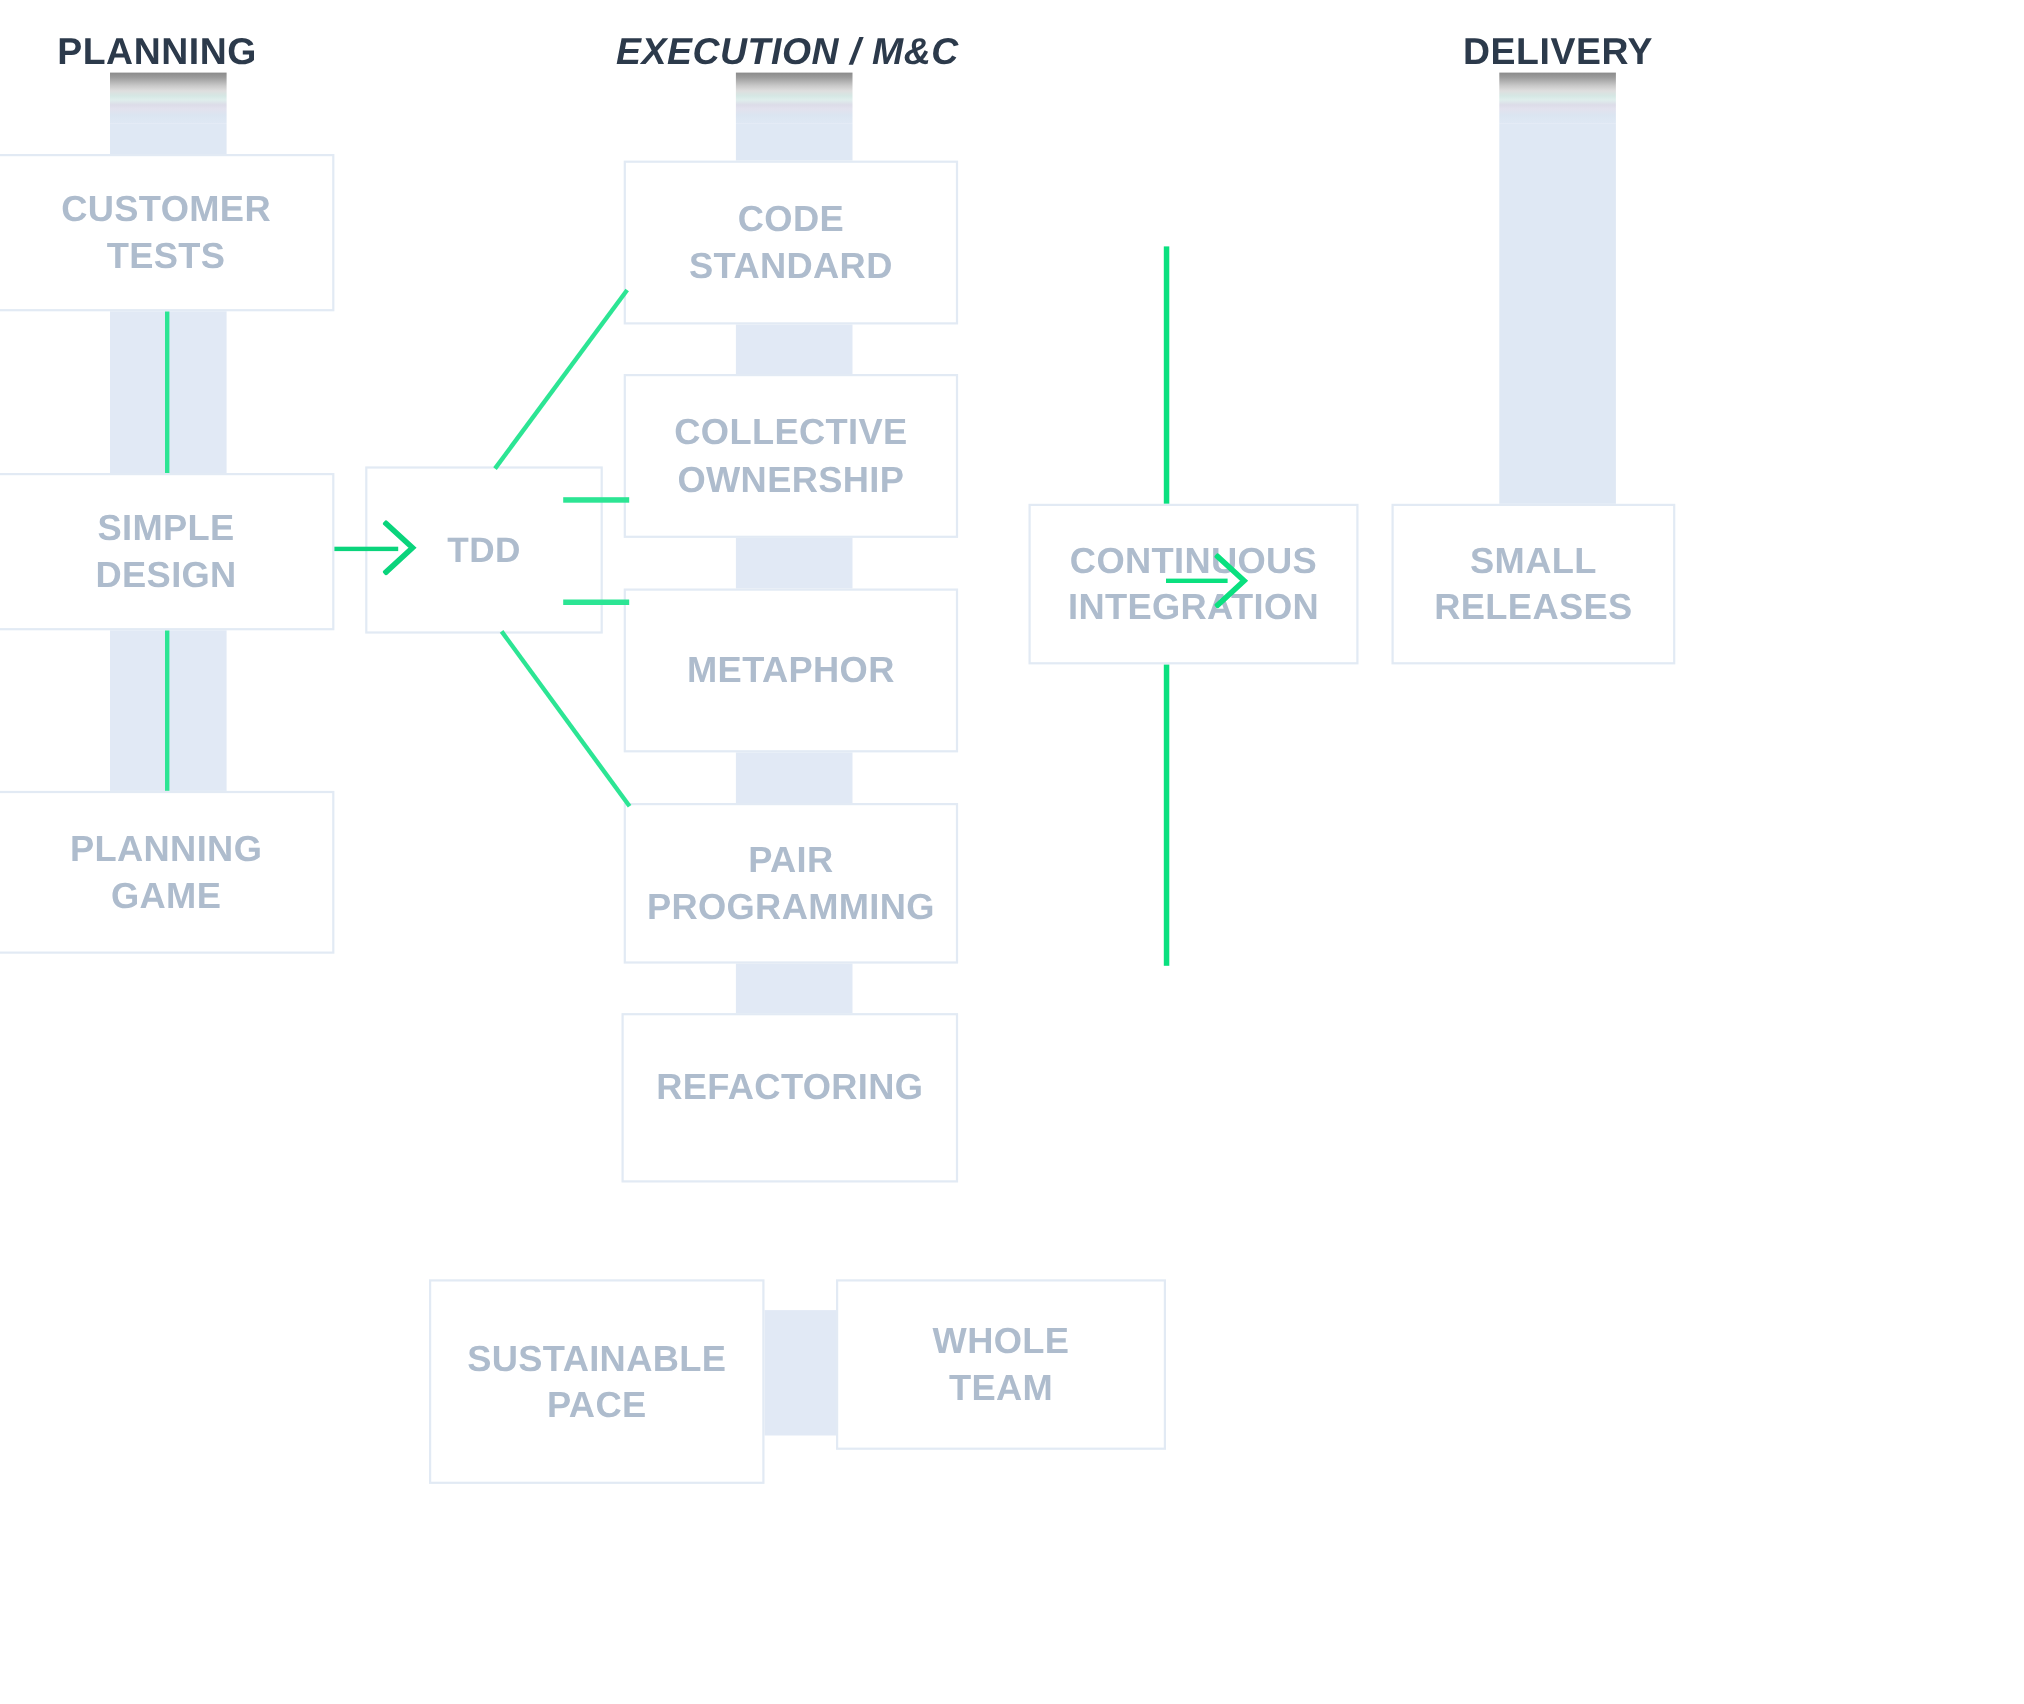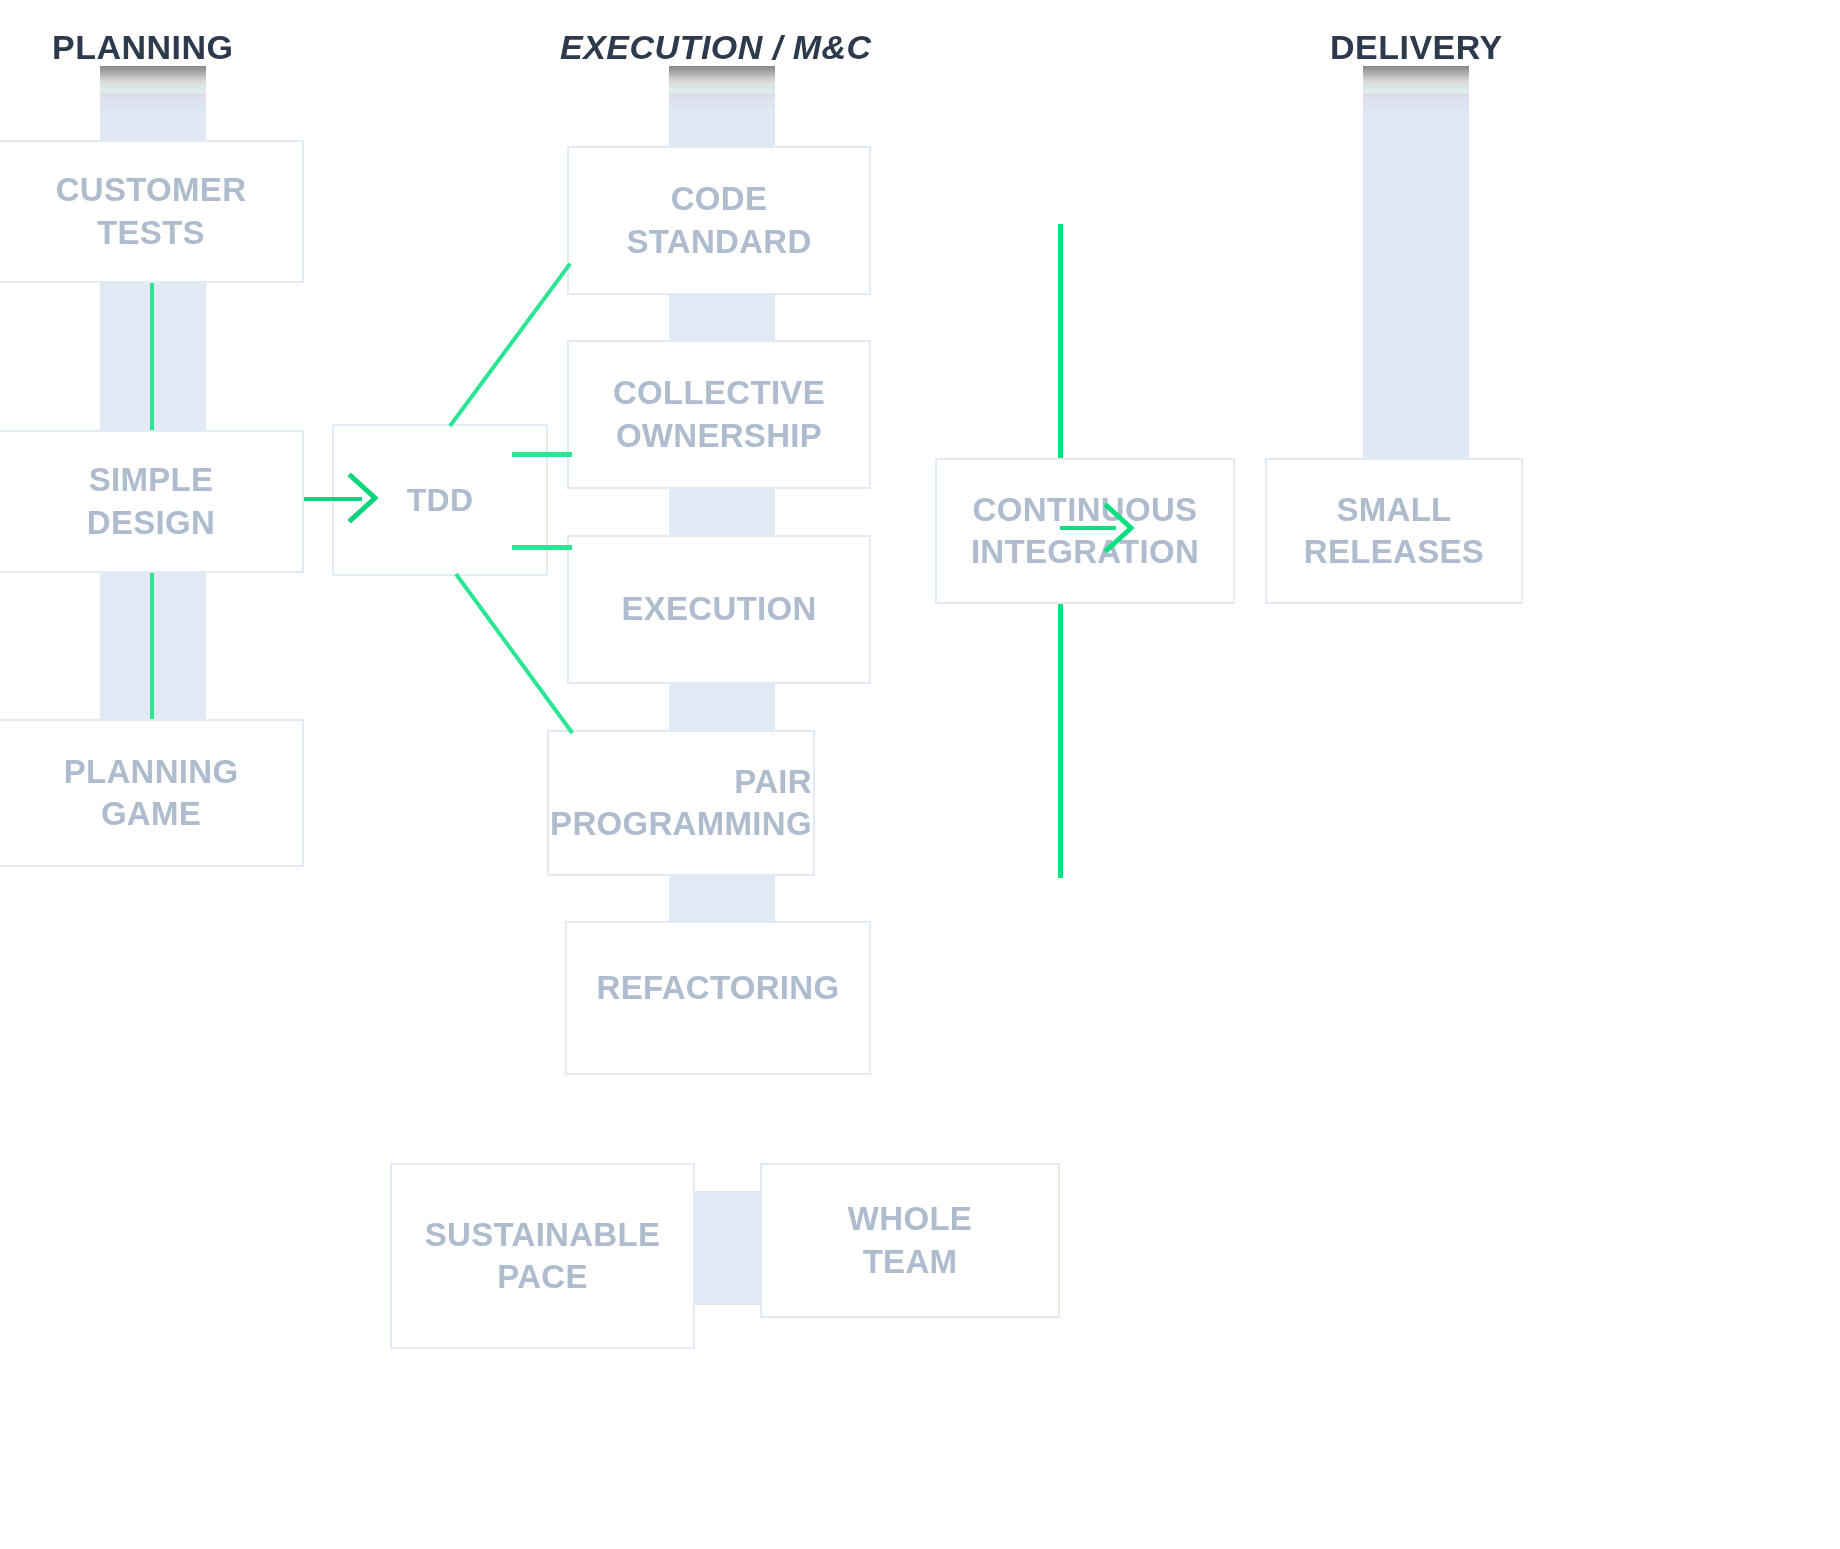--- a/index.html
+++ b/index.html
@@ -203,24 +203,24 @@
   </div>
 
   <div class="pbox size-lg" style="left:567px; top:340px; width:304px; height:149px;">
     <span class="lbl">
         <span style="display:block">COLLECTIVE</span>
         <span style="display:block">OWNERSHIP</span>
       </span>
   </div>
 
   <div class="pbox size-lg" style="left:567px; top:535px; width:304px; height:149px;">
-    <span class="lbl">EXECUTION</span>
-  </div>
-
-  <div class="pbox size-lg" style="left:547px; top:730px; width:268px; height:146px;text-align:right;">
+    <span class="lbl">METAPHOR</span>
+  </div>
+
+  <div class="pbox size-lg" style="left:567px; top:730px; width:304px; height:146px;">
     <span class="lbl">
         <span style="display:block">PAIR</span>
         <span style="display:block">PROGRAMMING</span>
       </span>
   </div>
 
   <div class="pbox size-lg" style="left:565px; top:921px; width:306px; height:154px; align-items:flex-start; padding-top:44px;">
     <span class="lbl">REFACTORING</span>
   </div>
 

